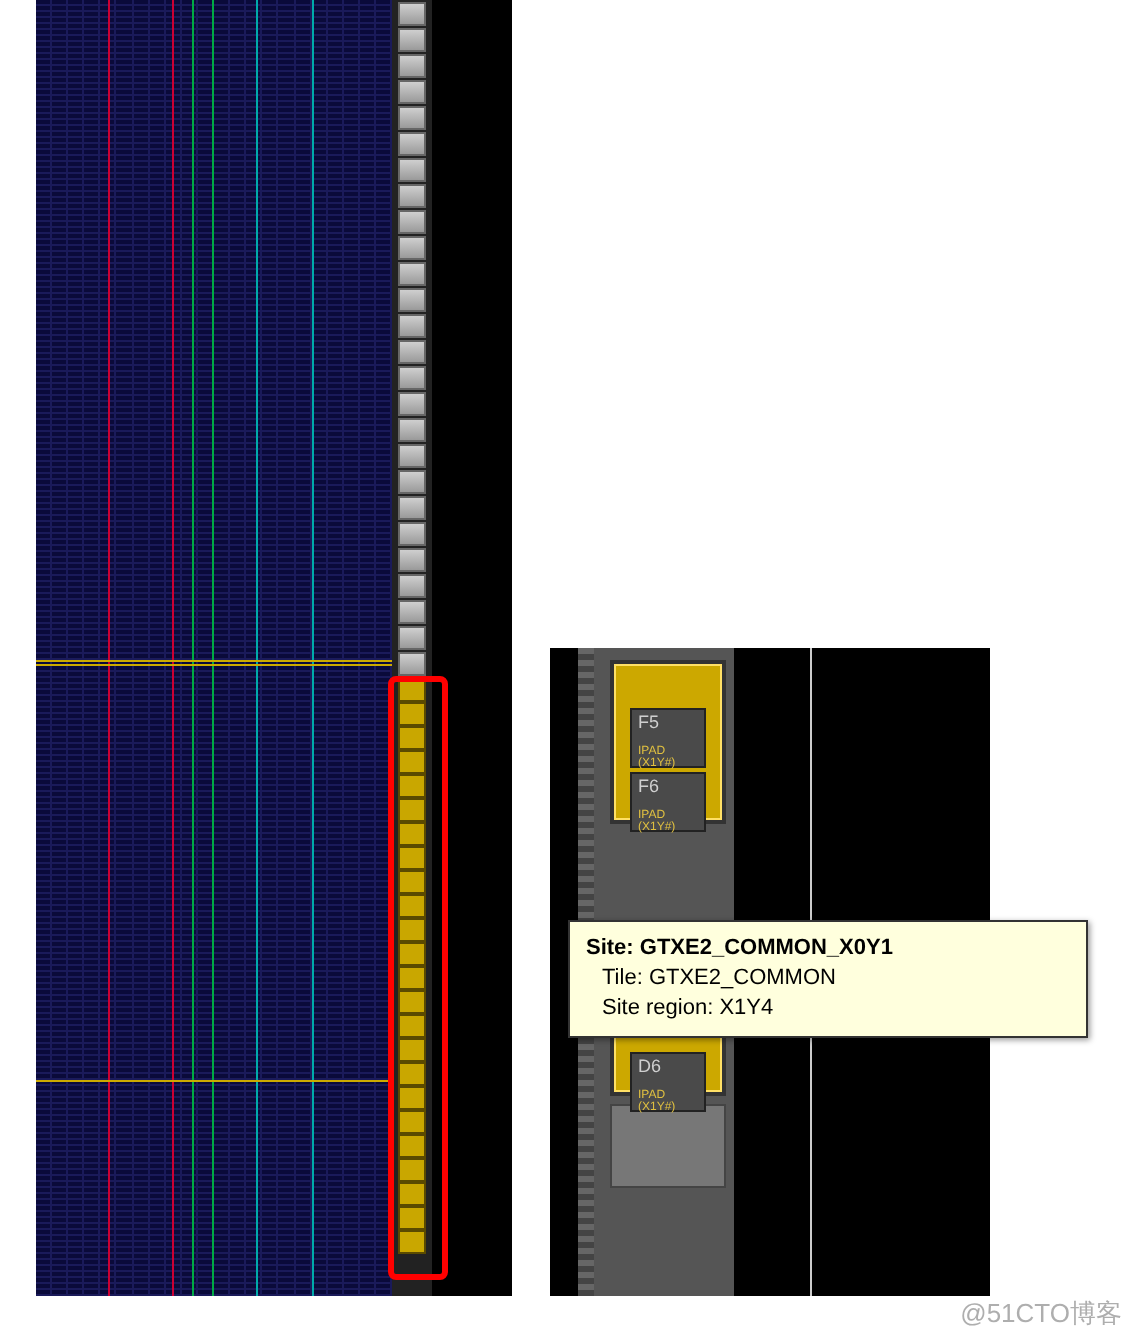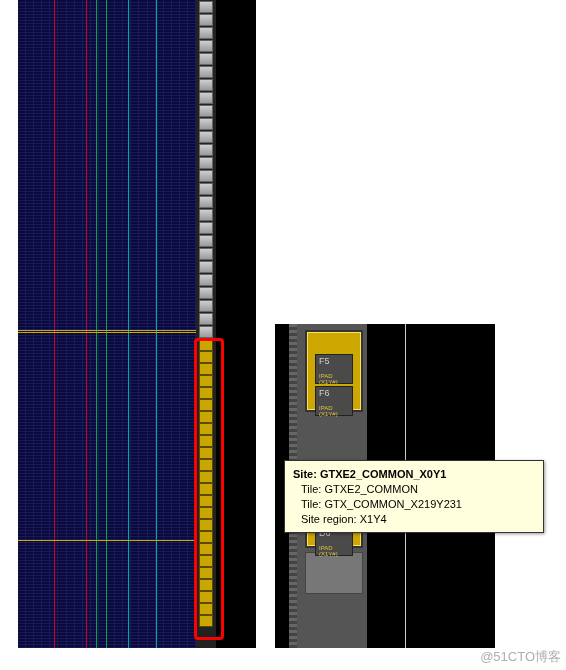--- a/index.html
+++ b/index.html
@@ -5462,20 +5462,17 @@
 </div>
 
 <div class="tooltip">
   <div class="title">
     <span>Site: </span><span>GTXE2_COMMON_X0Y1</span>
   </div>
   <div class="row">
     <span>Tile: </span><span>GTXE2_COMMON</span>
   </div>
   <div class="row">
-    <span>Tile: </span><span>GTX_COMMON_X219Y231</span>
-  </div>
-  <div class="row">
     <span>Site region: </span><span>X1Y4</span>
   </div>
 </div>
 
 <div class="watermark">@51CTO博客</div>
 
 </body></html>

